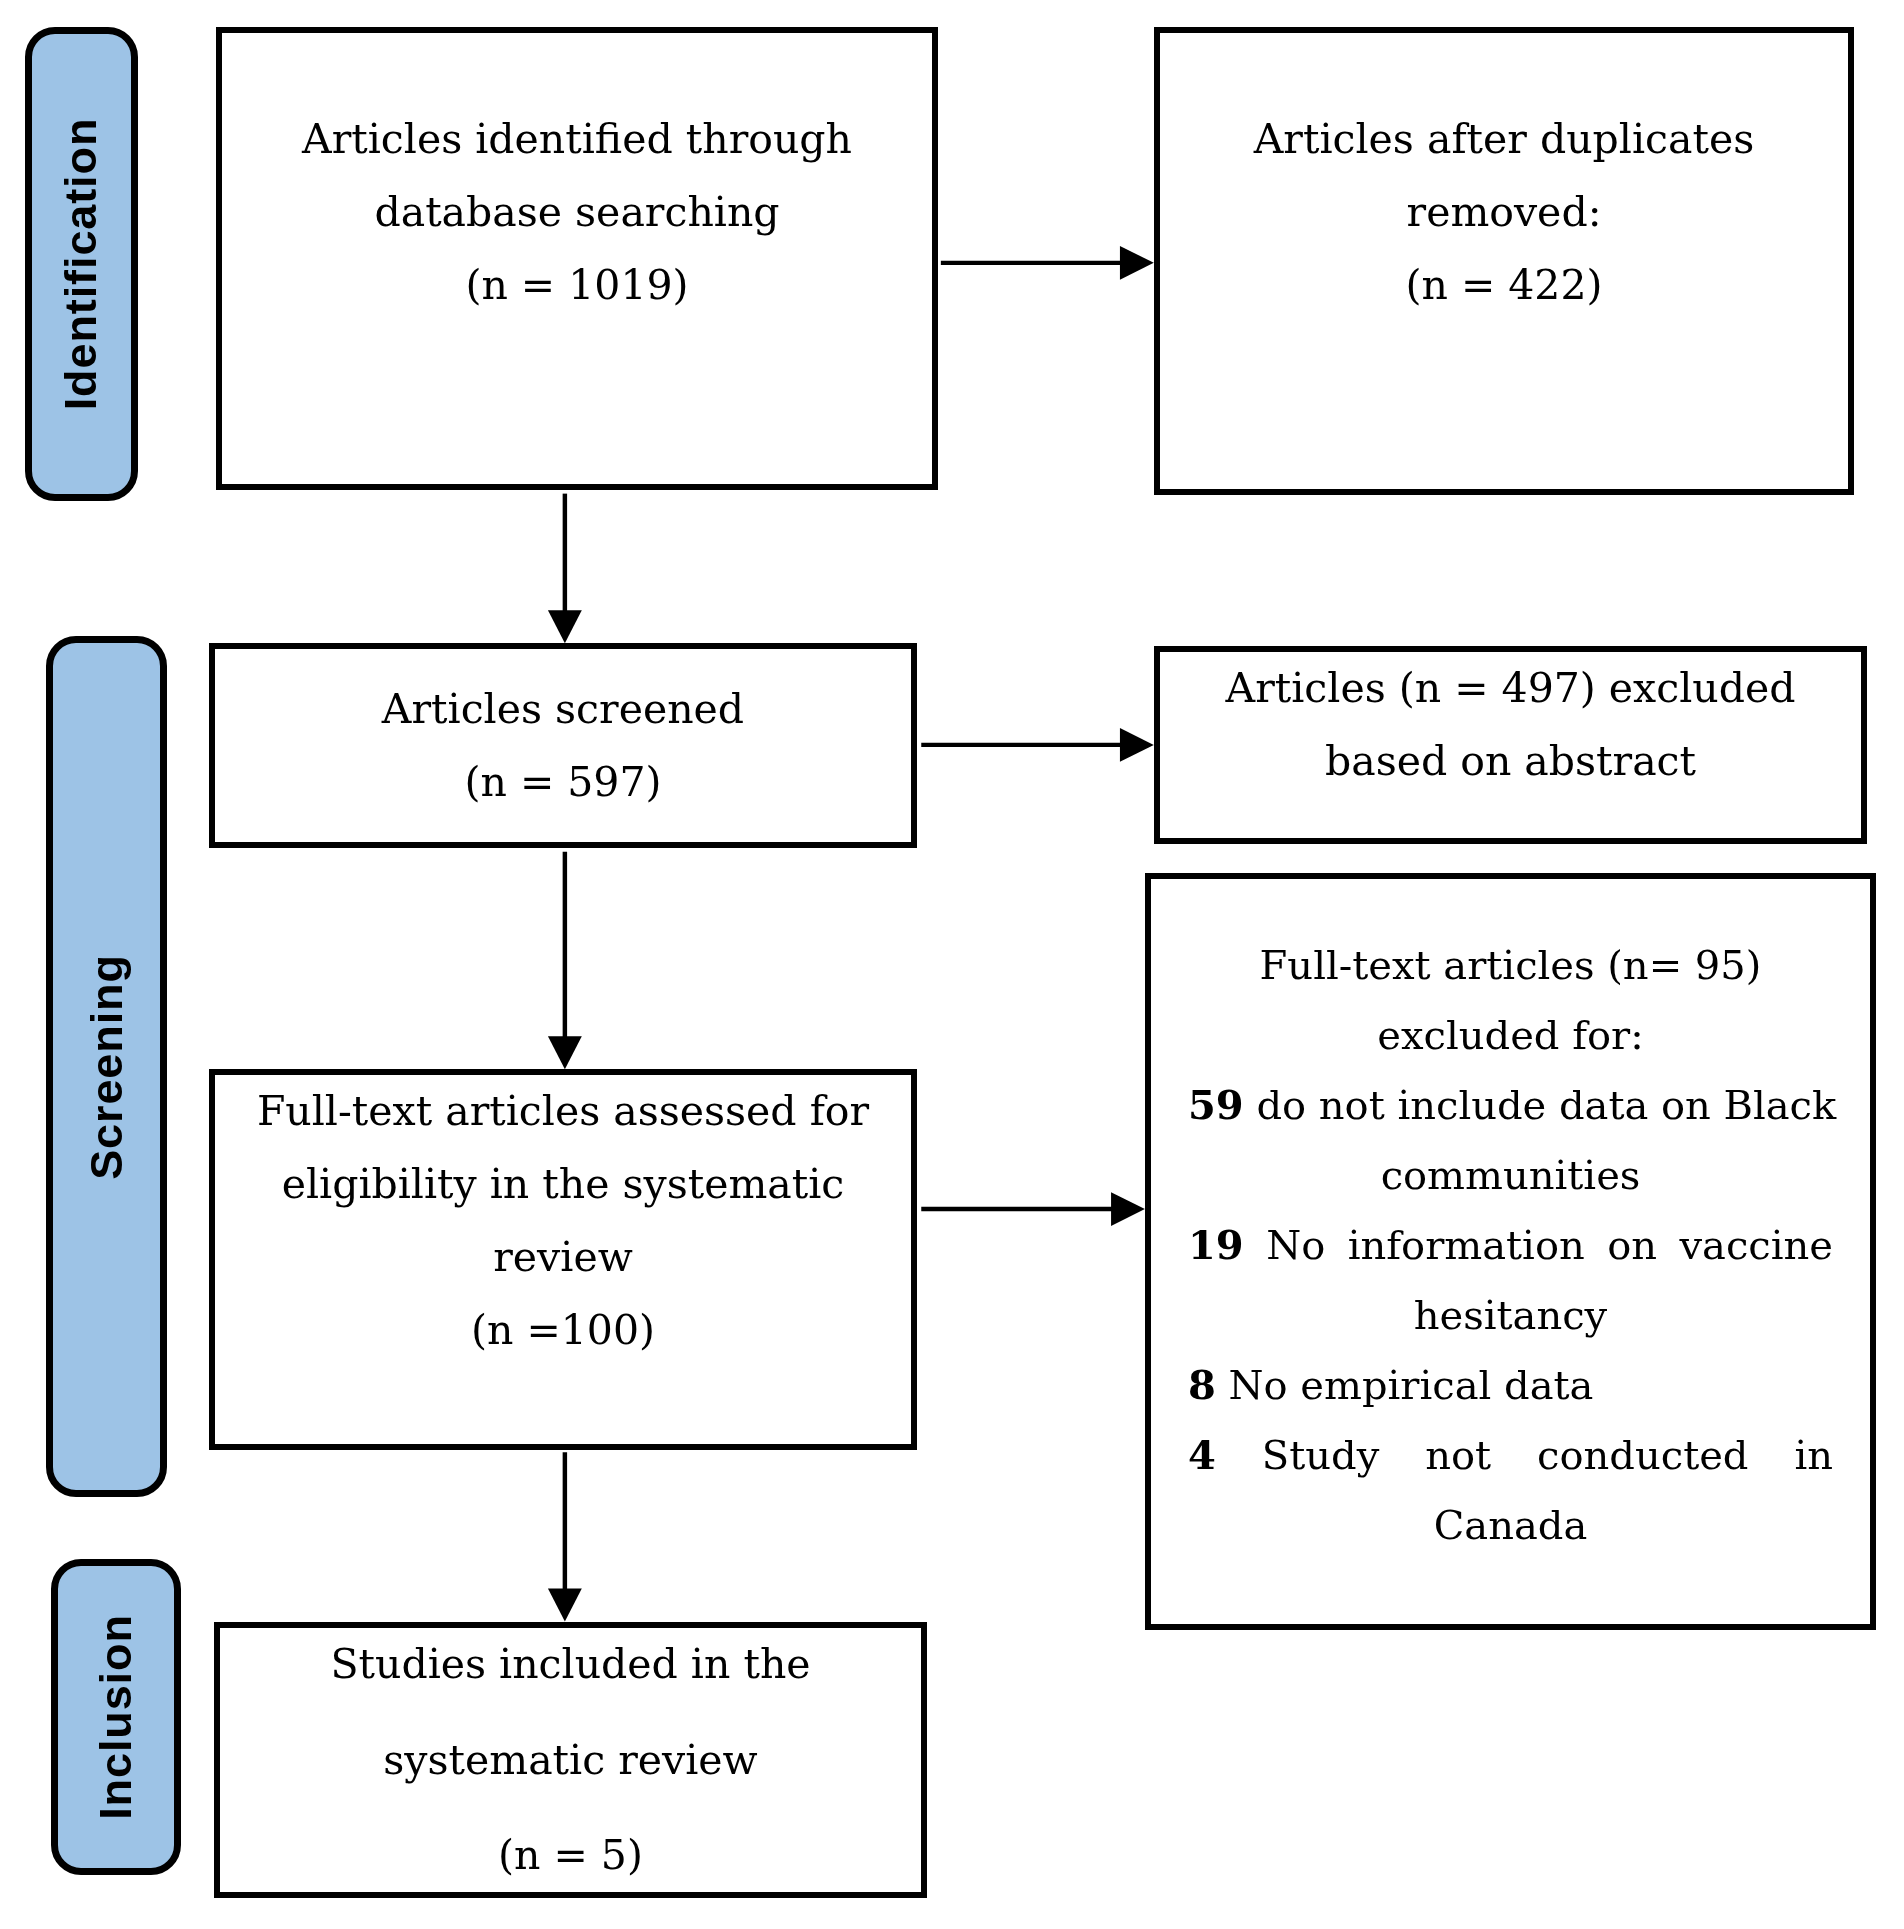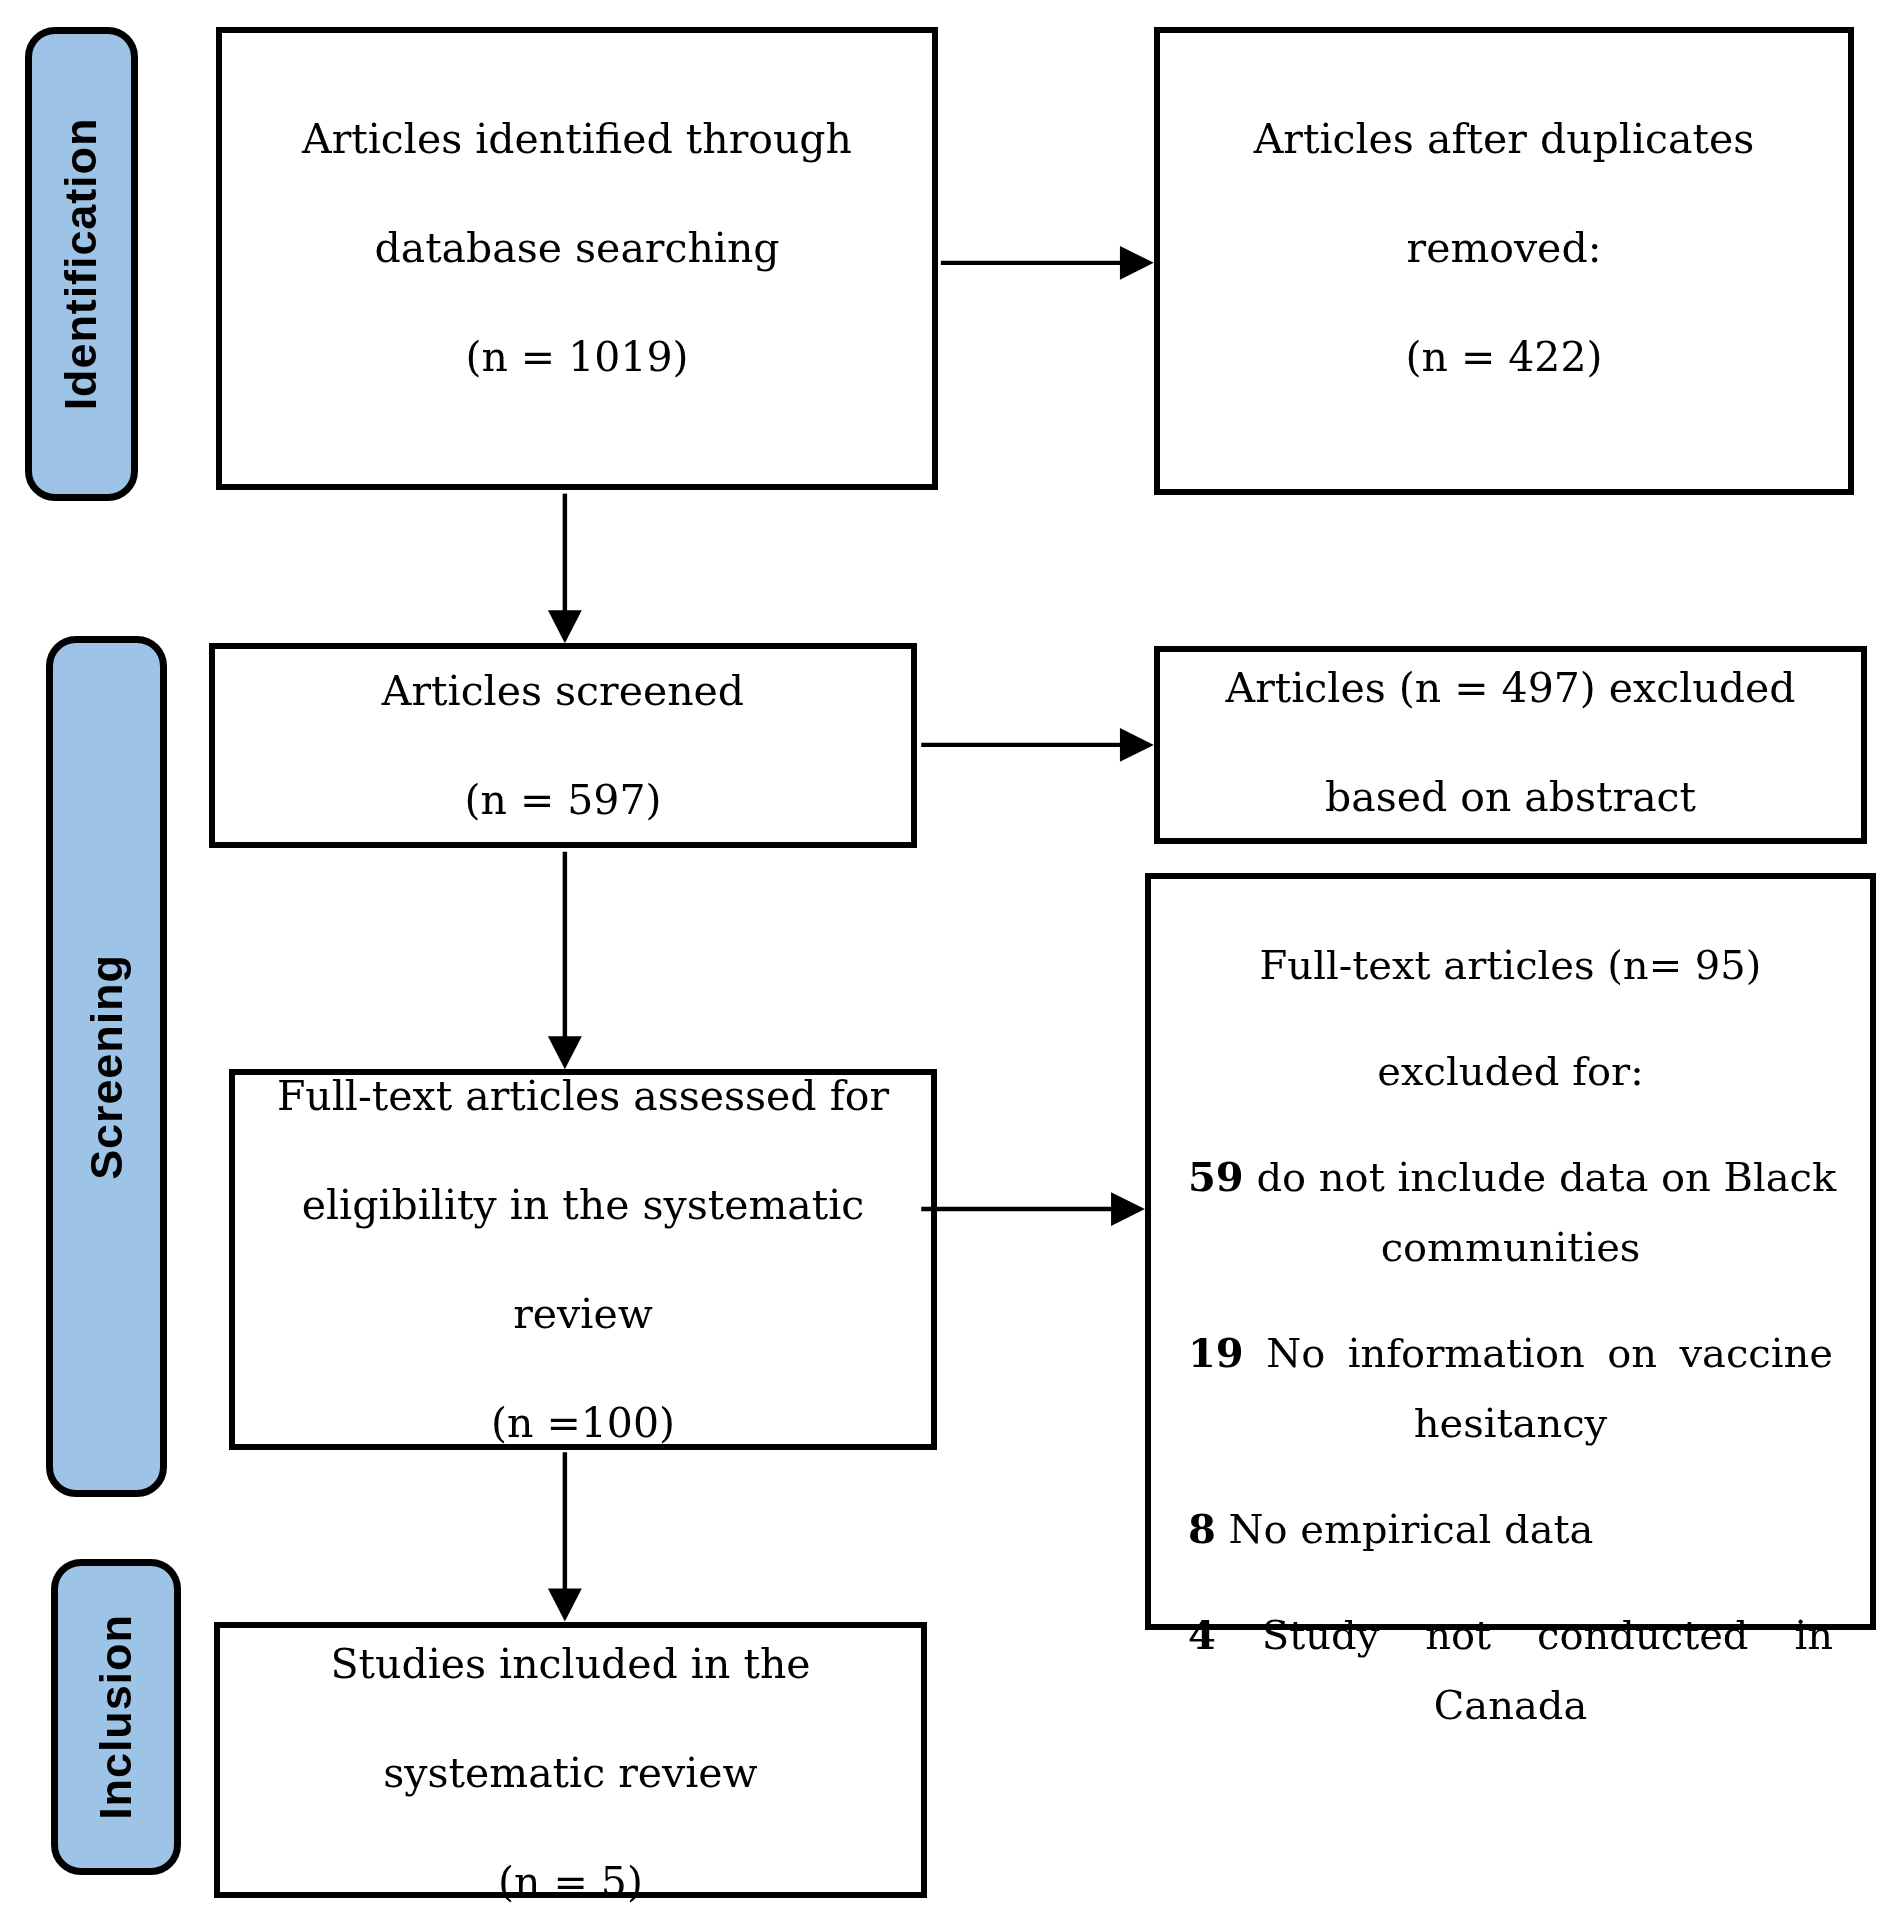--- a/index.html
+++ b/index.html
@@ -39,29 +39,28 @@
   .box {
     position: absolute;
     background: #ffffff;
     border: 6.2px solid #000000;
     box-sizing: border-box;
     display: flex;
     flex-direction: column;
     align-items: center;
     text-align: center;
     font-size: 41px;
-    gap: 36px;
   }
   .box .line { line-height: 73px; white-space: nowrap; }
 
   .box.identified   { left: 216px;  top: 27px;   width: 722px; height: 463px; padding-top: 70px; }
   .box.duplicates   { left: 1154px; top: 27px;   width: 700px; height: 468px; padding-top: 70px; }
   .box.screened     { left: 209px;  top: 643px;  width: 708px; height: 205px; justify-content: center; }
   .box.abstract     { left: 1154px; top: 646px;  width: 713px; height: 198px; justify-content: flex-start; }
-  .box.fulltext     { left: 209px;  top: 1069px; width: 708px; height: 381px; justify-content: center; margin-left: 20px; }
+  .box.fulltext     { left: 209px;  top: 1069px; width: 708px; height: 381px; justify-content: flex-start; }
   .box.included     { left: 214px;  top: 1622px; width: 713px; height: 276px; justify-content: space-between; }
 
   
   .box.excluded {
     left: 1145px; top: 873px; width: 731px; height: 757px;
     padding: 51px 37px 0 37px;
     align-items: stretch;
     text-align: left;
     font-size: 40px;
   }

